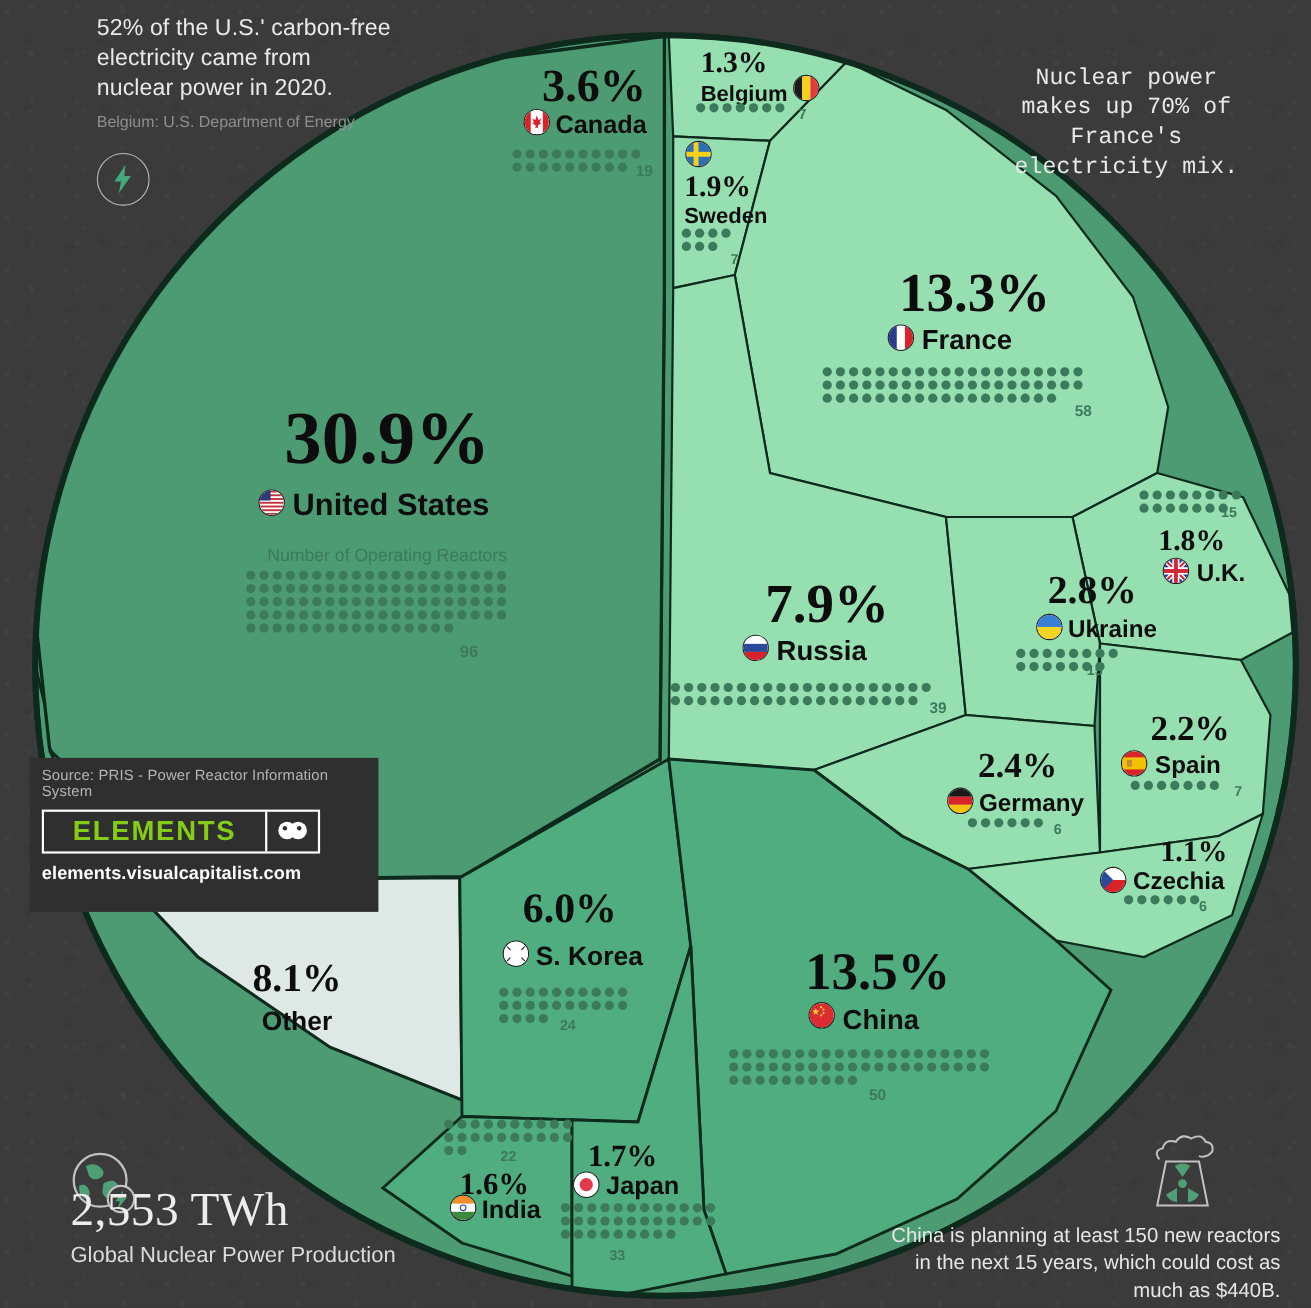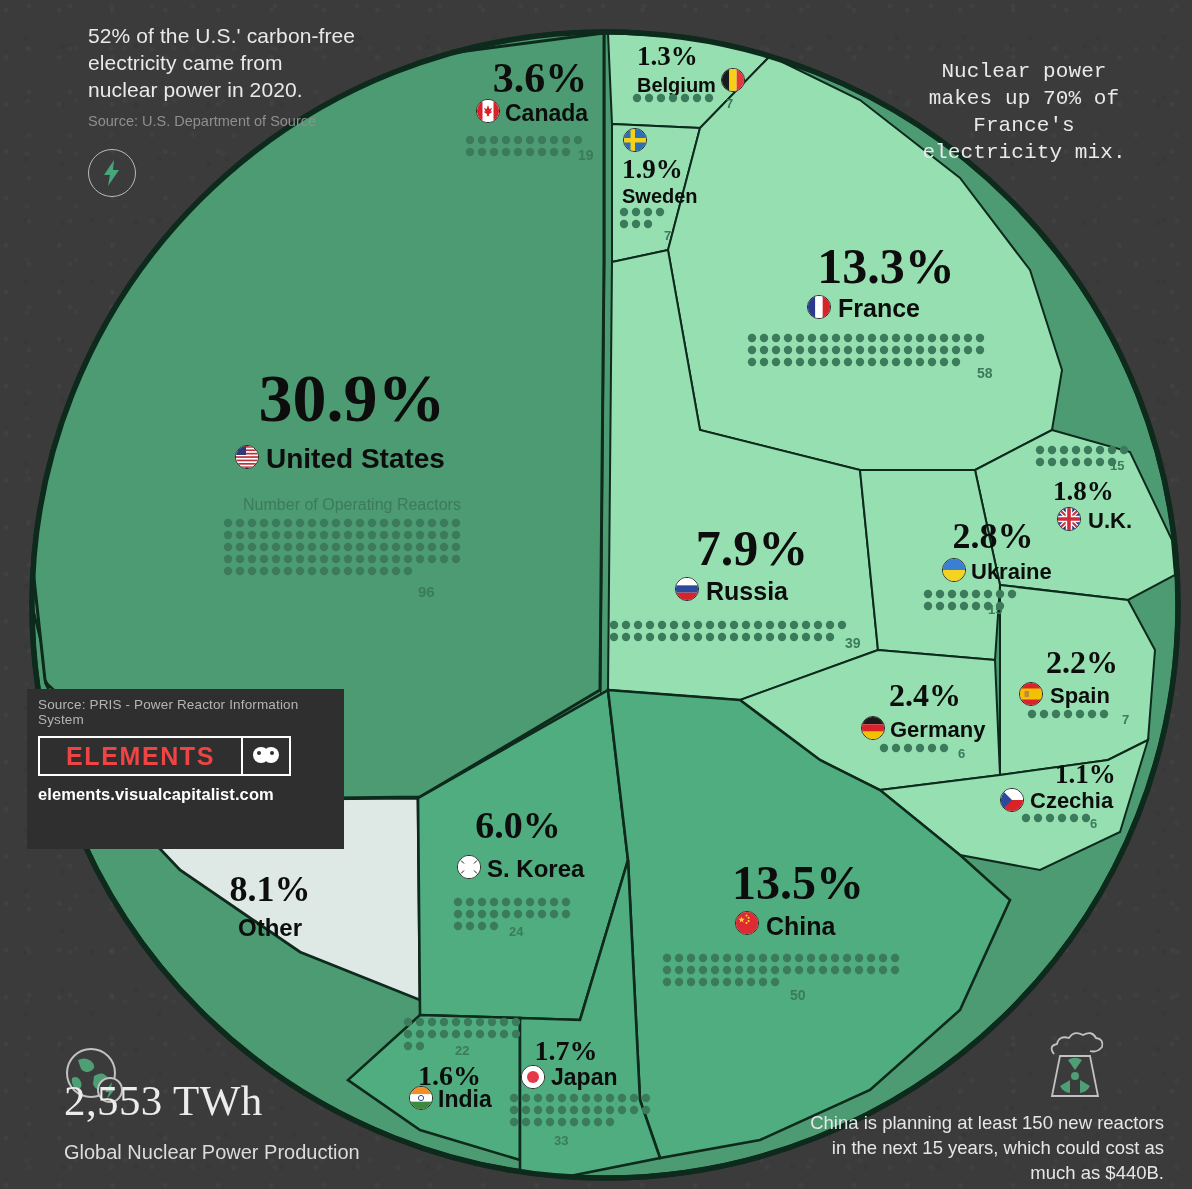--- a/index.html
+++ b/index.html
@@ -28,46 +28,46 @@
   .hl{font-size:21px;line-height:27px;color:#e9e9e9;letter-spacing:.1px;}
   .src{font-size:14.5px;line-height:19px;color:#8f8f8f;margin-top:9px;}
 
   .circ-icon{
     width:46px;height:46px;border-radius:50%;
     border:1.6px solid #b9b9b9;display:flex;align-items:center;justify-content:center;
   }
 
   
   #logo-block{
-    position:absolute;left:27px;top:689px;width:317px;height:160px;
+    position:absolute;left:27px;top:689px;width:317px;height:140px;
     background:#2f2f2f;z-index:9;
   }
   #logo-src{font-size:13.5px;color:#b4b4b4;padding:8px 0 0 11px;letter-spacing:.15px;}
   #logo-frame{
     margin:9px 0 0 11px;width:253px;height:40px;border:2.6px solid #fff;
     display:flex;align-items:stretch;box-sizing:border-box;
   }
   #logo-word{
     flex:1;display:flex;align-items:center;justify-content:center;
-    color:#ef4444;font-weight:bold;font-size:25px;letter-spacing:1.6px;
+    color:#84cc16;font-weight:bold;font-size:25px;letter-spacing:1.6px;
   }
   #logo-mark{
     width:46px;border-left:2.6px solid #fff;display:flex;align-items:center;justify-content:center;
   }
   #logo-url{
     margin:9px 4px 0 11px;color:#fff;font-weight:bold;font-size:16.5px;letter-spacing:.1px;
   }
 
   
   #total-block{position:absolute;left:64px;top:1050px;z-index:6;}
   #total-value{
     font-family:"Liberation Serif", serif;font-size:43px;color:#ececec;
     margin-top:26px;letter-spacing:.4px;
   }
-  #total-label{font-size:20px;color:#dcdcdc;margin-top:16px;}
+  #total-label{font-size:20px;color:#dcdcdc;margin-top:5px;}
 
   
   #china-note{
     position:absolute;right:28px;top:1110px;width:370px;text-align:right;
     font-size:18.5px;line-height:25px;color:#e6e6e6;z-index:6;
   }
   #reactor-icon{position:absolute;right:82px;top:1026px;z-index:6;}
   #globe-icon{position:absolute;left:64px;top:1046px;z-index:6;}
 
   
@@ -845,23 +845,23 @@
       </g>
     <text class="cnt" x="554" y="1145" font-size="13" fill="#3c7a5c">33</text>
   </g>
 
   <g>
     <text class="pct" x="270" y="901" text-anchor="middle" font-size="36">8.1%</text>
     <text class="cname" x="270" y="936" text-anchor="middle" font-size="24">Other</text>
   </g>
 </svg>
 
-<div class="anno" style="left:88px;top:22px;width:270px;">
+<div class="anno" style="left:88px;top:12px;width:270px;">
   <div class="hl">52% of the U.S.' carbon-free electricity came from nuclear power in 2020.</div>
-  <div class="src">Source: U.S. Department of Source</div>
+  <div class="src">Belgium: U.S. Department of Energy</div>
   <div class="circ-icon" style="margin-top:18px;">
     <svg width="20" height="26" viewBox="0 0 20 26">
         <path d="M12 0 L2 15 L8 15 L6 26 L17 10 L11 10 Z" fill="#46a87a"></path>
       </svg>
   </div>
 </div>
 
 <div class="anno" style="right:48px;top:58px;width:240px;text-align:center;font-family:Liberation Mono, monospace;">
   <div class="hl">Nuclear power makes up 70% of France's electricity mix.</div>
 </div>

